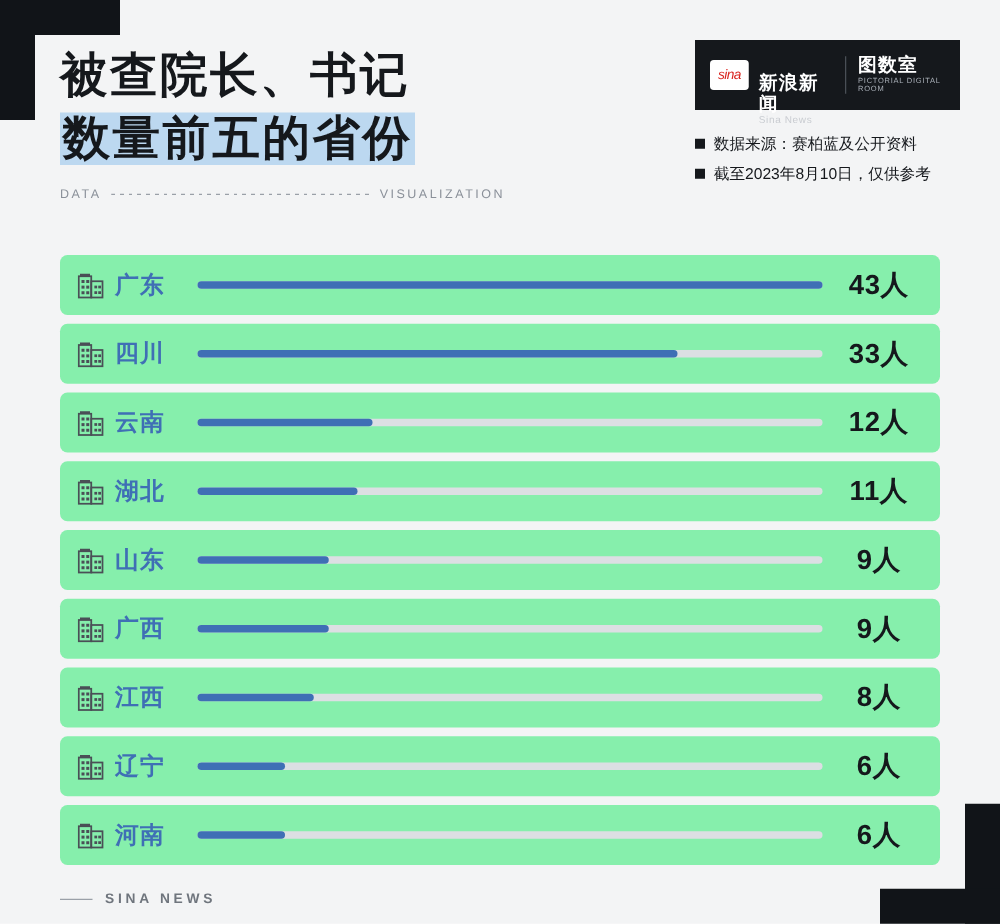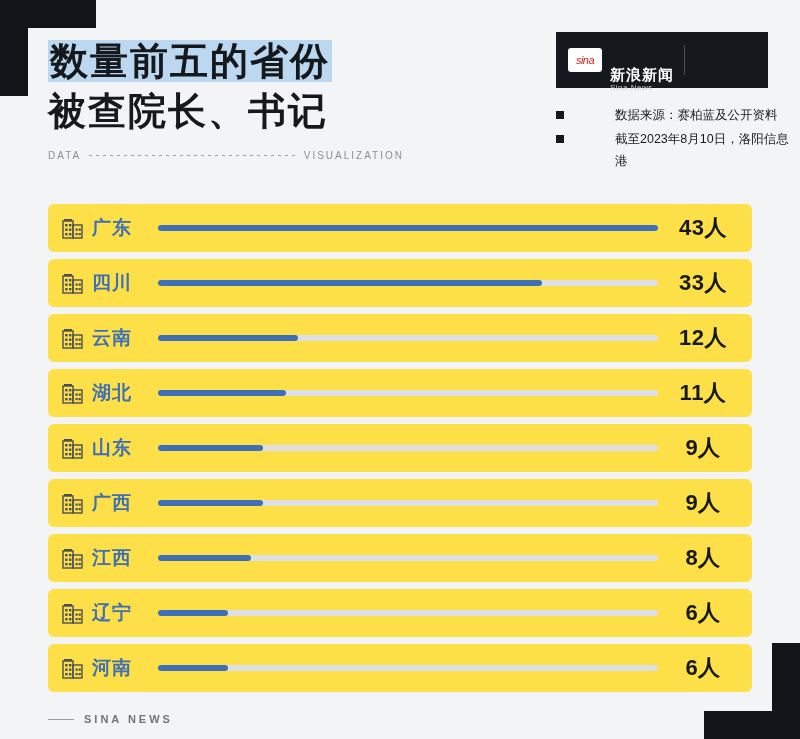--- a/index.html
+++ b/index.html
@@ -65,27 +65,27 @@
   .brand-right{color:#fff;line-height:1.15;}
   .brand-right-cn{font-size:15px;font-weight:bold;letter-spacing:1px;}
   .brand-right-en{font-size:6px;color:#aab0b8;letter-spacing:0.6px;}
 
   .notes{
     position:absolute;left:556px;top:104px;width:236px;
     font-size:12.5px;color:#15181c;line-height:22px;
   }
   .note-row{display:flex;align-items:flex-start;gap:7px;margin-bottom:2px;}
   .note-sq{width:8px;height:8px;background:#15181c;margin-top:7px;flex:none;}
-  .note-tx{flex:1;margin-left:44px;}
+  .note-tx{flex:1;}
 
   .chart{
     position:absolute;left:48px;top:204px;right:48px;
   }
   .row{
-    height:48px;background:#fde047;border-radius:6px;
+    height:48px;background:#86efac;border-radius:6px;
     margin-bottom:7px;display:flex;align-items:center;
     padding:0 18px 0 14px;box-sizing:border-box;
     position:relative;
   }
   .bld{width:22px;height:24px;flex:none;position:relative;margin-right:8px;}
   .bld svg{display:block;}
   .pname{
     width:64px;flex:none;font-size:19px;font-weight:bold;color:#3f6fb5;
     letter-spacing:1px;
   }
@@ -120,49 +120,53 @@
 <div class="page">
 
   <div class="corner tl"></div>
   <div class="corner tl2"></div>
   <div class="corner br"></div>
   <div class="corner br2"></div>
 
   <div class="header">
 
     <div class="title-block">
+      <div class="title-line">被查院长、书记</div>
       <div class="title-line"><span class="hl">数量前五的省份</span></div>
-      <div class="title-line">被查院长、书记</div>
     </div>
 
     <div class="subrule">
       <span>DATA</span>
       <span class="dashes"></span>
       <span>VISUALIZATION</span>
     </div>
 
     <div class="brandbox">
       <div class="sina-logo">
         <span class="eye">sina</span>
       </div>
       <div class="brand-text">
         <div class="brand-cn">新浪新闻</div>
         <div class="brand-en">Sina News</div>
       </div>
       <div class="brand-sep"></div>
+      <div class="brand-right">
+        <div class="brand-right-cn">图数室</div>
+        <div class="brand-right-en">PICTORIAL DIGITAL ROOM</div>
+      </div>
     </div>
 
     <div class="notes">
       <div class="note-row">
         <span class="note-sq"></span>
         <span class="note-tx">数据来源：赛柏蓝及公开资料</span>
       </div>
       <div class="note-row">
         <span class="note-sq"></span>
-        <span class="note-tx">截至2023年8月10日，洛阳信息港</span>
+        <span class="note-tx">截至2023年8月10日，仅供参考</span>
       </div>
     </div>
   </div>
 
   <div class="chart" id="chart">
       <div class="row">
         <span class="bld">
           <svg width="22" height="24" viewBox="0 0 22 24">
             <rect x="1" y="5" width="10" height="17" fill="none" stroke="#4a4f56" stroke-width="1.4"></rect>
             <rect x="11" y="9" width="9" height="13" fill="none" stroke="#4a4f56" stroke-width="1.4"></rect>

